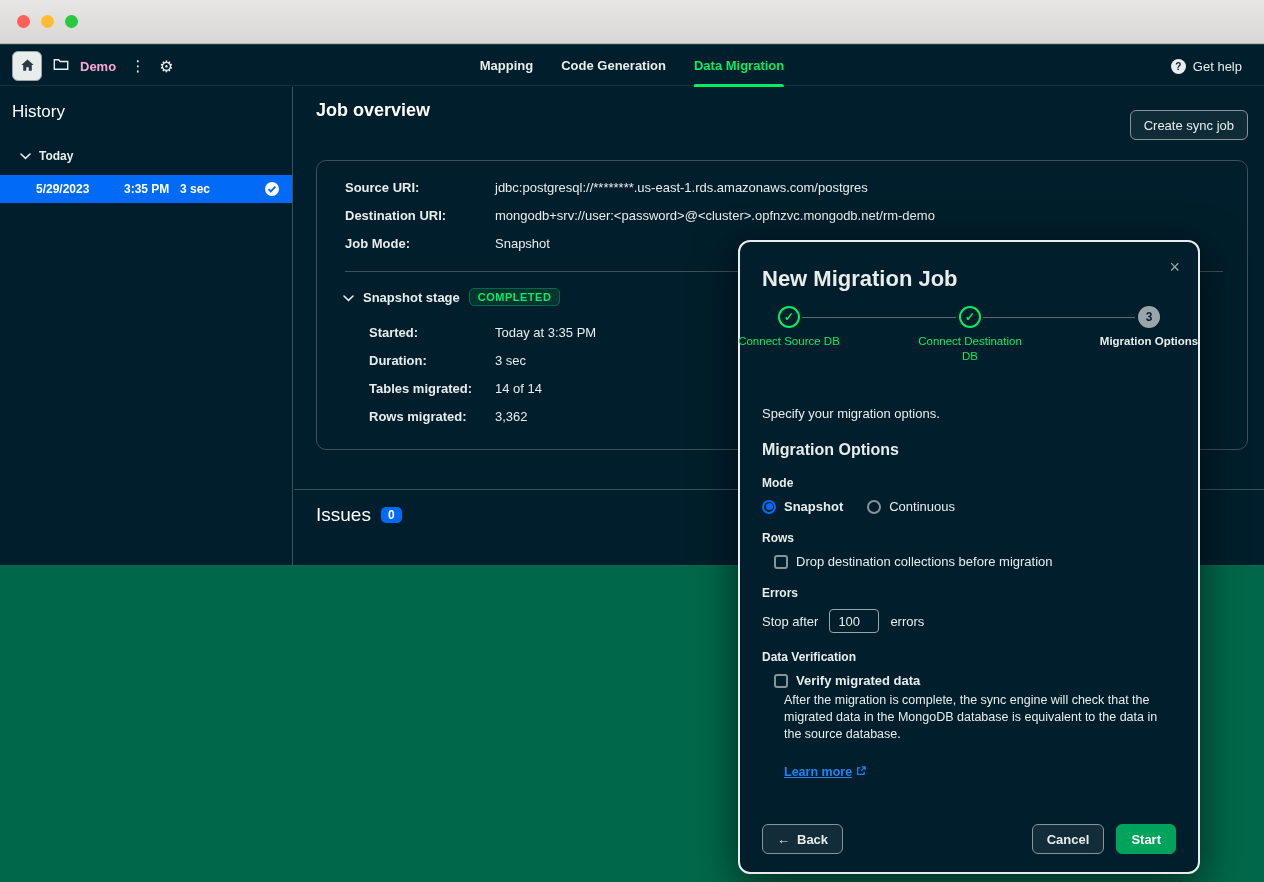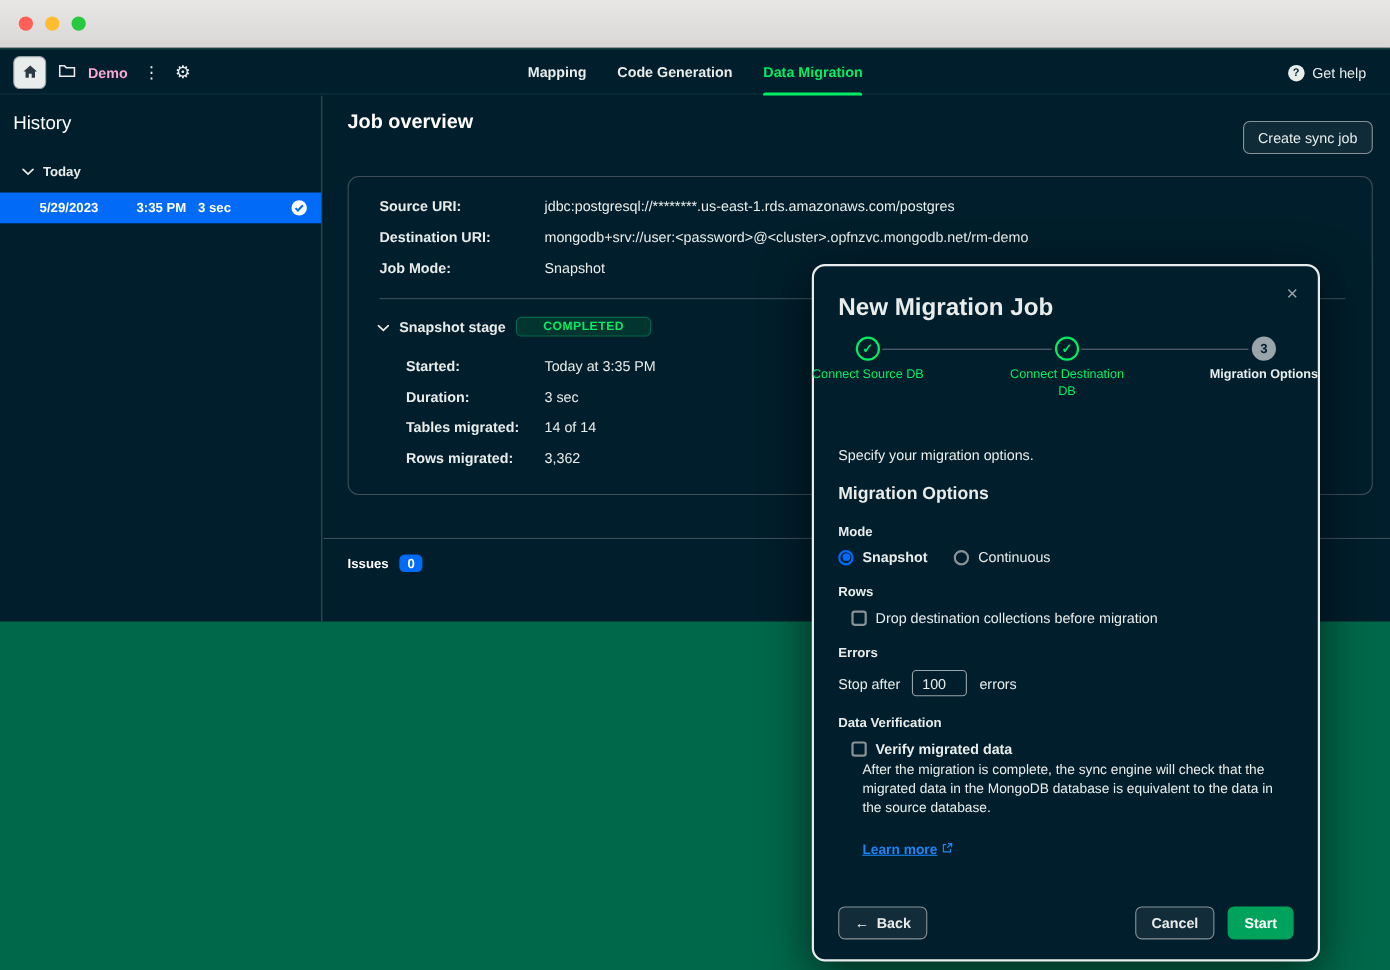--- a/index.html
+++ b/index.html
@@ -48,27 +48,27 @@
     background:rgba(255,255,255,0.06); border:1px solid #889397; color:#E8EDEB; font-size:13px; font-weight:400;
     cursor:pointer; font-family:inherit; }
   .card { position:absolute; left:22px; top:73px; width:932px; height:290px; border:1px solid #3D4F58; border-radius:10px; }
   .ov-row { position:absolute; left:28px; right:24px; height:20px; display:flex; font-size:13px; }
   .ov-1 { top:19px; } .ov-2 { top:47px; } .ov-3 { top:75px; }
   .ov-label { width:150px; font-weight:700; flex:none; }
   .card-divider { position:absolute; left:28px; right:24px; top:110px; height:1px; background:#3D4F58; }
   .stage-header { position:absolute; left:26px; top:127px; display:flex; align-items:center; gap:9px; cursor:pointer; }
   .stage-label { font-size:13px; font-weight:700; }
   .badge-completed { font-size:11px; font-weight:700; letter-spacing:.5px; color:#00ED64; background:#023430;
-    border:1px solid #00684A; border-radius:5px; padding:2px 24px; }
+    border:1px solid #00684A; border-radius:5px; padding:2px 8px; }
   .st-row { position:absolute; left:52px; right:24px; height:20px; display:flex; font-size:13px; }
   .st-label { width:126px; font-weight:700; flex:none; }
   .st-1 { top:164px; } .st-2 { top:192px; } .st-3 { top:220px; } .st-4 { top:248px; }
   .main-divider { position:absolute; left:0; right:0; top:402px; height:1px; background:#3D4F58; }
   .issues-row { position:absolute; left:22px; top:417px; display:flex; align-items:center; gap:10px; }
-  .issues-row h2 { margin:0; font-size:12px; font-weight:700; color:#fff; }
+  .issues-row h2 { margin:0; font-size:19px; font-weight:400; color:#fff; }
   .issues-badge { background:#016BF8; color:#fff; font-size:12px; font-weight:700; border-radius:5px; padding:1px 7px; }
   
   .footer-green { position:absolute; top:565px; left:0; right:0; bottom:0; background:#00684A; }
   
   .modal { position:absolute; left:738px; top:240px; width:462px; height:634px; background:#001E2B;
     border:2px solid #E8EDEB; border-radius:12px; box-shadow:0 12px 44px rgba(0,0,0,.6);
     padding:20px 22px; z-index:10; }
   .modal-close { position:absolute; top:12px; right:14px; background:none; border:none; color:#9aa5aa;
     font-size:18px; line-height:1; cursor:pointer; font-family:inherit; padding:4px; }
   .modal-title { margin:4px 0 0; font-size:22px; font-weight:600; color:#E8EDEB; }

